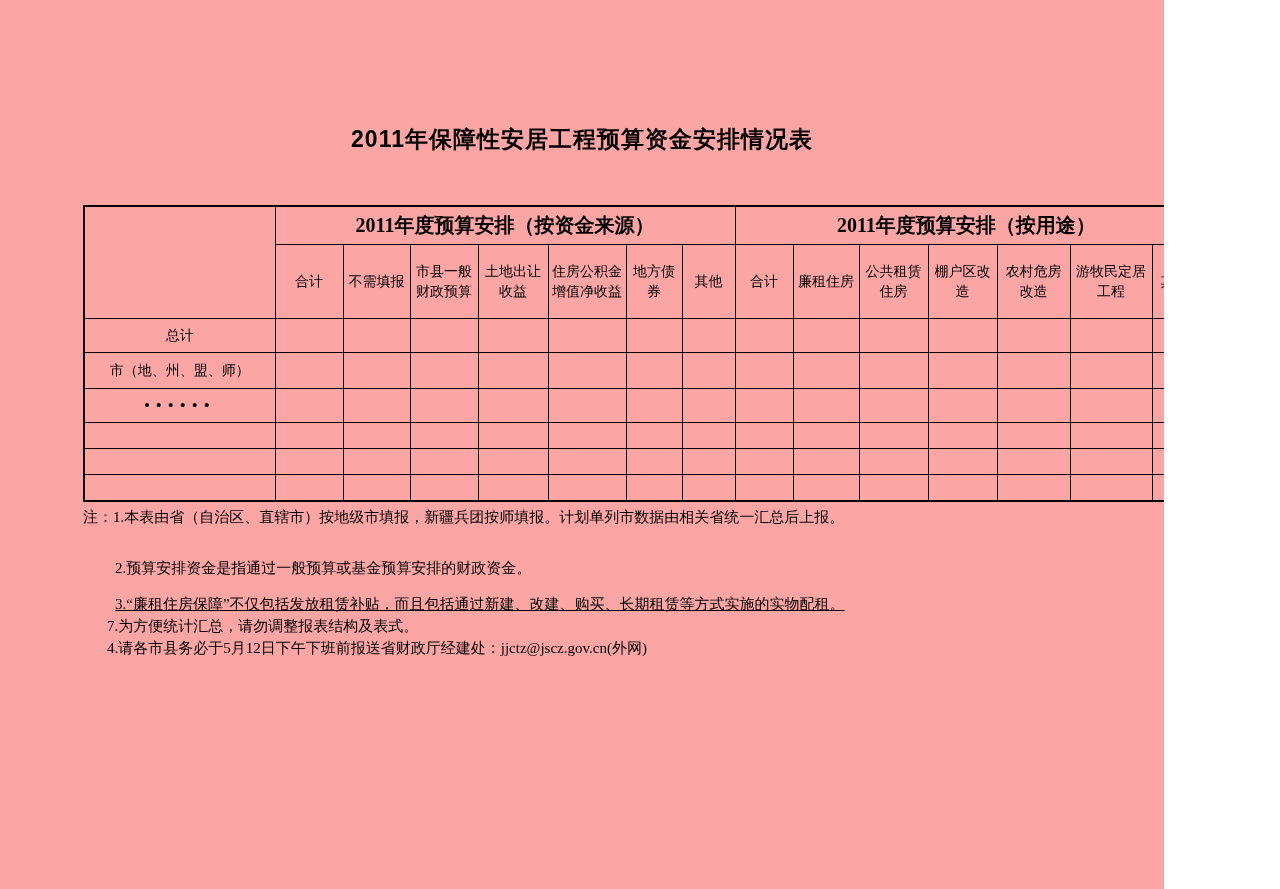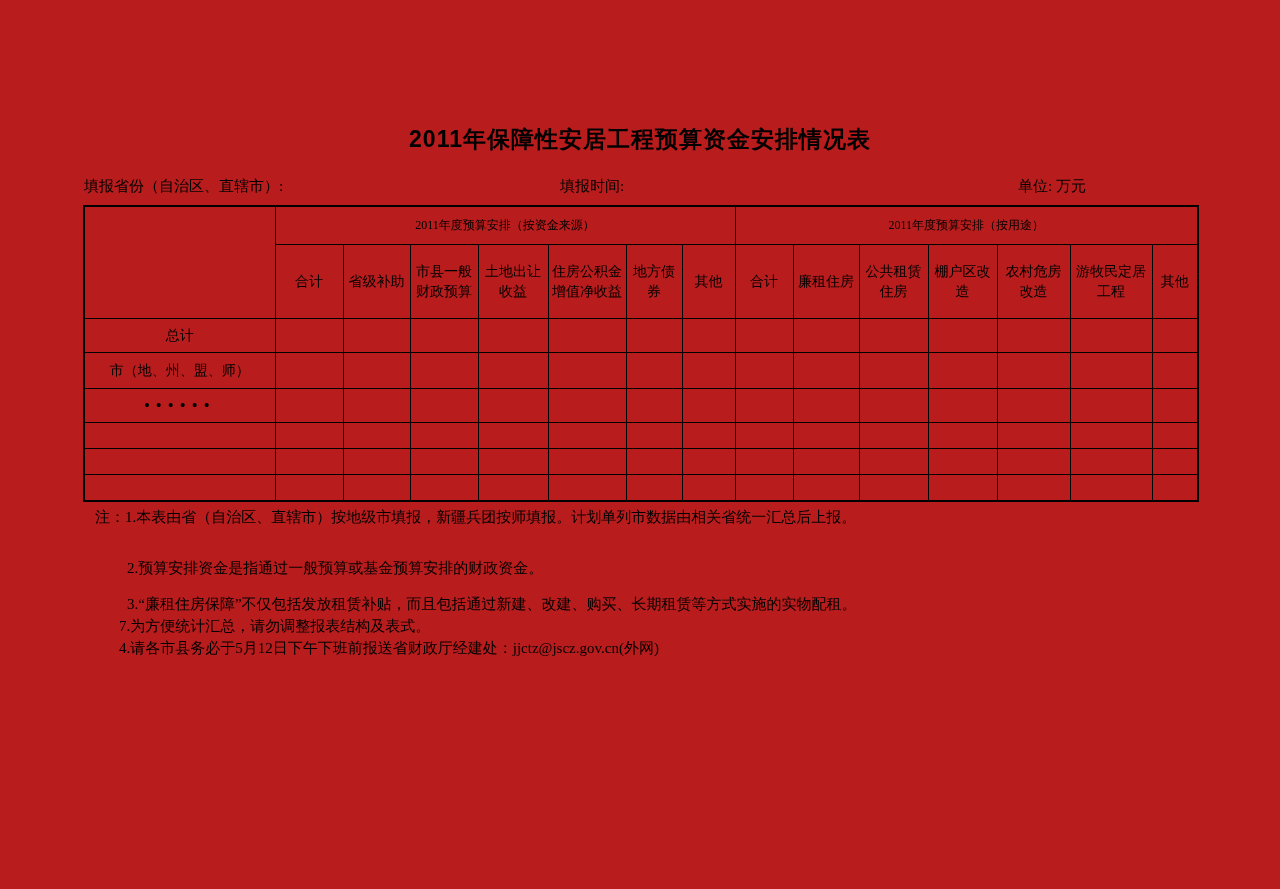--- a/index.html
+++ b/index.html
@@ -1,21 +1,21 @@
 <!DOCTYPE html>
 <html><head>
 <meta charset="utf-8">
 <style>
   html, body { margin: 0; padding: 0; background: #ffffff; }
   body {
     width: 1280px; height: 889px;
     font-family: "Liberation Serif", "DejaVu Serif", serif;
     color: #000;
   }
-  .page { position: relative; width: 1280px; height: 889px; background: #b91c1c; overflow: hidden; }
+  .page { position: relative; width: 1164px; height: 889px; background: #fca5a5; overflow: hidden; }
 
   .doc-title {
     position: absolute; top: 124px; left: 0; width: 100%;
     text-align: center;
     font-family: "Liberation Sans", "DejaVu Sans", sans-serif;
     font-size: 23px; font-weight: bold; letter-spacing: 1px;
   }
 
   .meta-row { position: absolute; top: 177px; left: 0; width: 100%; height: 24px; font-size: 15px; }
   .meta-province { position: absolute; left: 84px; }
@@ -28,52 +28,47 @@
     border-collapse: collapse;
     border: 2px solid #000;
   }
   table.budget-table th, table.budget-table td {
     border: 1px solid #000;
     padding: 0 2px;
     text-align: center; vertical-align: middle;
     font-weight: normal;
     overflow: hidden;
   }
-  tr.group-row th { height: 37px; font-size: 12px; }
+  tr.group-row th { height: 37px; font-size: 20px; font-weight: bold; }
   tr.colhead-row th { height: 73px; font-size: 14px; line-height: 1.4; }
   td.label-cell { font-size: 14px; }
   tr.row-a { height: 34px; }
   tr.row-b { height: 36px; margin-left: 32px; }
   tr.row-c { height: 34px; }
   tr.row-empty { height: 26px; }
   td.dots-cell { font-weight: bold; font-size: 17px; letter-spacing: 6px; }
 
-  .notes { position: absolute; left: 83px; top: 506px; width: 1122px; font-size: 15px; line-height: 22px; margin-left: 12px; }
+  .notes { position: absolute; left: 83px; top: 506px; width: 1122px; font-size: 15px; line-height: 22px; }
   .note { margin: 0; }
   .note-indent1 { padding-left: 32px; }
   .note-indent2 { padding-left: 24px; }
   .n2 { margin-top: 29px; }
-  .n3 { margin-top: 14px; }
+  .n3 { margin-top: 14px; text-decoration: underline; }
   .n4 { margin-top: 12px; }
   .special-para { margin-top: 18px; }
   .special-intro { font-weight: bold; }
   .s2 { margin-top: 2px; }
 </style>
 </head>
 <body>
 
 <div class="page">
 
   <div class="doc-title">2011年保障性安居工程预算资金安排情况表</div>
 
-  <div class="meta-row">
-    <span class="meta-province">填报省份（自治区、直辖市）:</span>
-    <span class="meta-date">填报时间:</span>
-    <span class="meta-unit">单位: 万元</span>
-  </div>
 
   <table class="budget-table">
     <colgroup>
       <col style="width:191px">
         <col style="width:68px">
         <col style="width:67px">
         <col style="width:68px">
       <col style="width:70px">
         <col style="width:78px">
         <col style="width:56px">
@@ -87,21 +82,21 @@
         <col style="width:46px">
     </colgroup>
     <tbody>
       <tr class="group-row">
         <th rowspan="2"></th>
         <th colspan="7">2011年度预算安排（按资金来源）</th>
         <th colspan="7">2011年度预算安排（按用途）</th>
       </tr>
       <tr class="colhead-row">
         <th>合计</th>
-        <th>省级补助</th>
+        <th>不需填报</th>
         <th>市县一般财政预算</th>
         <th>土地出让收益</th>
         <th>住房公积金增值净收益</th>
         <th>地方债券</th>
         <th>其他</th>
         <th>合计</th>
         <th>廉租住房</th>
         <th>公共租赁住房</th>
         <th>棚户区改造</th>
         <th>农村危房改造</th>

